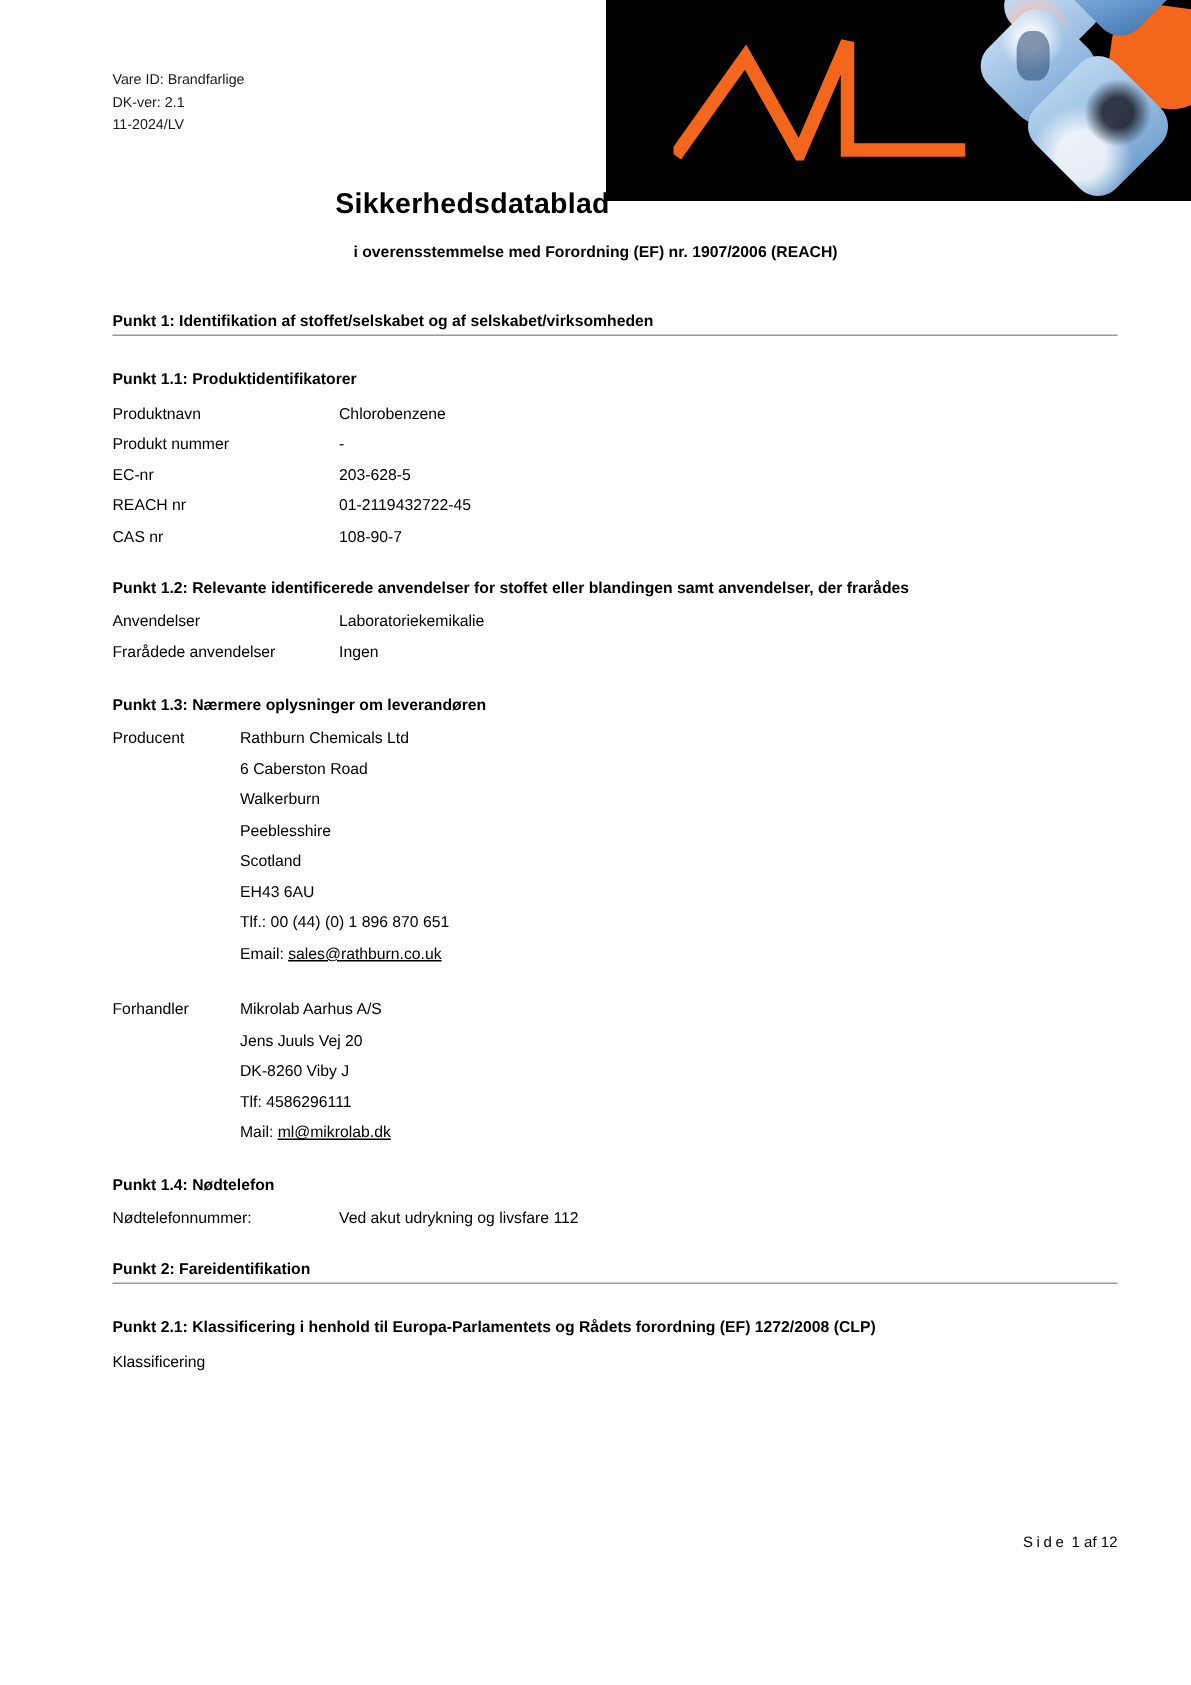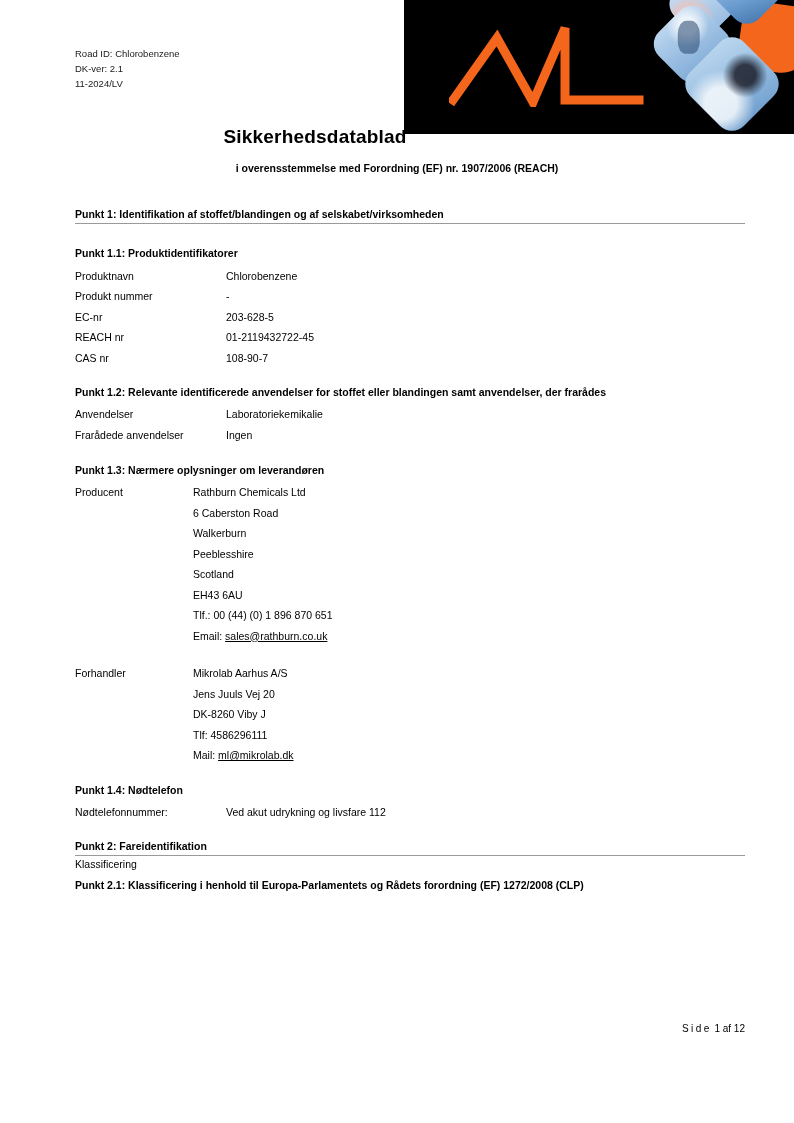--- a/index.html
+++ b/index.html
@@ -173,21 +173,21 @@
     font-size: 10.5px;
     line-height: 20.5px;
   }
   .block .lbl {
     position: absolute;
     left: 0;
     top: 0;
     width: 151px;
   }
   .block .lines {
-    margin-left: 118px;
+    margin-left: 85px;
   }
   .block .lines div { white-space: nowrap; }
   .link {
     text-decoration: underline;
     color: #000000;
     text-align: center;
   }
   .footer {
     position: absolute;
     left: 0;
@@ -195,21 +195,21 @@
     width: 745px;
     text-align: right;
     font-size: 10px;
   }
   .footer .sp { letter-spacing: 2.4px; }
 </style>
 </head>
 <body>
 
 <div class="doc-meta">
-  <div>Road ID: Chlorobenzene</div>
+  <div>Vare ID: Brandfarlige</div>
   <div>DK-ver: 2.1</div>
   <div>11-2024/LV</div>
 </div>
 
 <div class="doc-title">Sikkerhedsdatablad</div>
 <div class="doc-subtitle">i overensstemmelse med Forordning (EF) nr. 1907/2006 (REACH)</div>
 
 <div class="banner-overlap">
   <svg class="logo-mark" viewBox="0 0 200 85">
     <polyline points="4,78 48,16 84,80 116,6 116,78 190,78" fill="none" stroke="#f4661b" stroke-width="9" stroke-linecap="square" stroke-linejoin="miter"></polyline>
@@ -226,21 +226,21 @@
         <div class="photo-inner"></div>
       </div>
     <div class="photo-tile tile-d">
         <div class="photo-inner"></div>
       </div>
   </div>
 </div>
 
 <div class="page-body">
 
-  <div class="sec-head" style="top:208px">Punkt 1: Identifikation af stoffet/blandingen og af selskabet/virksomheden</div>
+  <div class="sec-head" style="top:208px">Punkt 1: Identifikation af stoffet/selskabet og af selskabet/virksomheden</div>
 
   <div class="sub-head" style="top:247px">Punkt 1.1: Produktidentifikatorer</div>
   <div class="row" style="top:266px">
     <span class="lbl">Produktnavn</span><span class="val">Chlorobenzene</span>
   </div>
   <div class="row" style="top:286px">
     <span class="lbl">Produkt nummer</span><span class="val">-</span>
   </div>
   <div class="row" style="top:307px">
     <span class="lbl">EC-nr</span><span class="val">203-628-5</span>
@@ -288,21 +288,21 @@
   </div>
 
   <div class="sub-head" style="top:784px">Punkt 1.4: Nødtelefon</div>
   <div class="row" style="top:802px">
     <span class="lbl">Nødtelefonnummer:</span><span class="val">Ved akut udrykning og livsfare 112</span>
   </div>
 
   <div class="sec-head" style="top:840px">Punkt 2: Fareidentifikation</div>
 
   <div class="sub-head" style="top:879px">Punkt 2.1: Klassificering i henhold til Europa-Parlamentets og Rådets forordning (EF) 1272/2008 (CLP)</div>
-  <div class="block" style="top:854px">
+  <div class="block" style="top:898px">
     <div class="lbl">Klassificering</div>
   </div>
 
 </div>
 
 <div class="footer">
   <span class="sp">Side</span>
   <span>1 af 12</span>
 </div>
 

